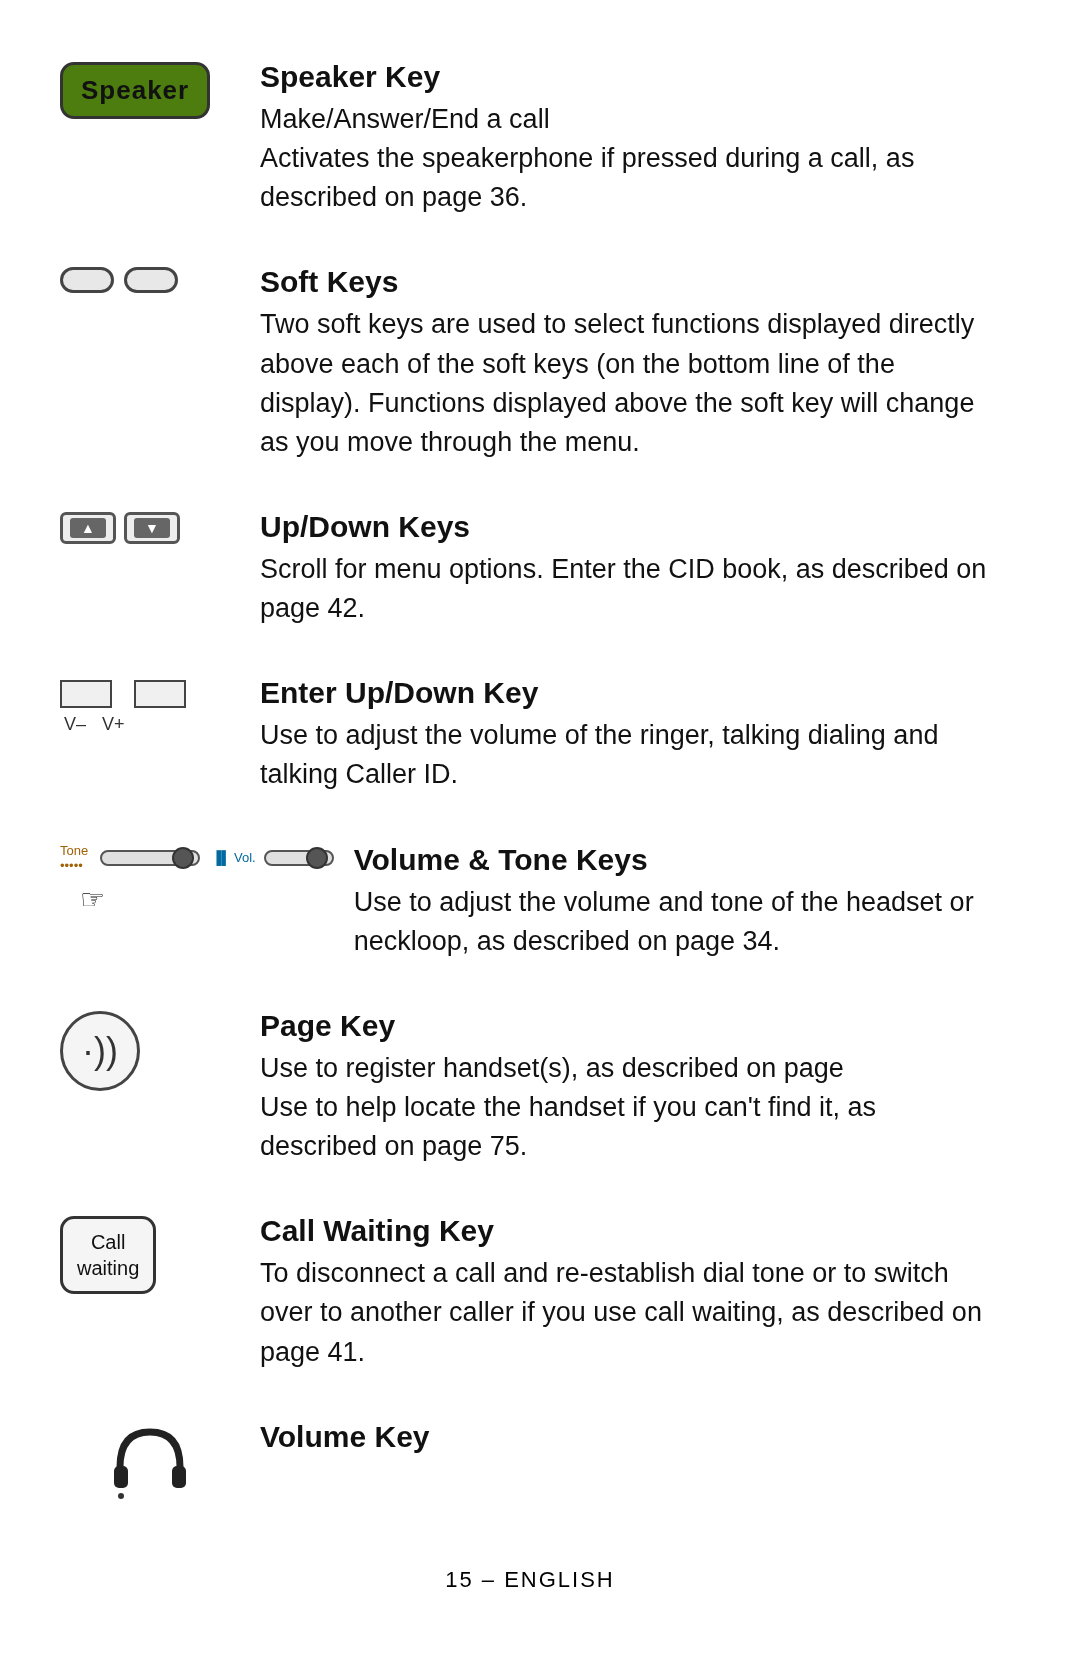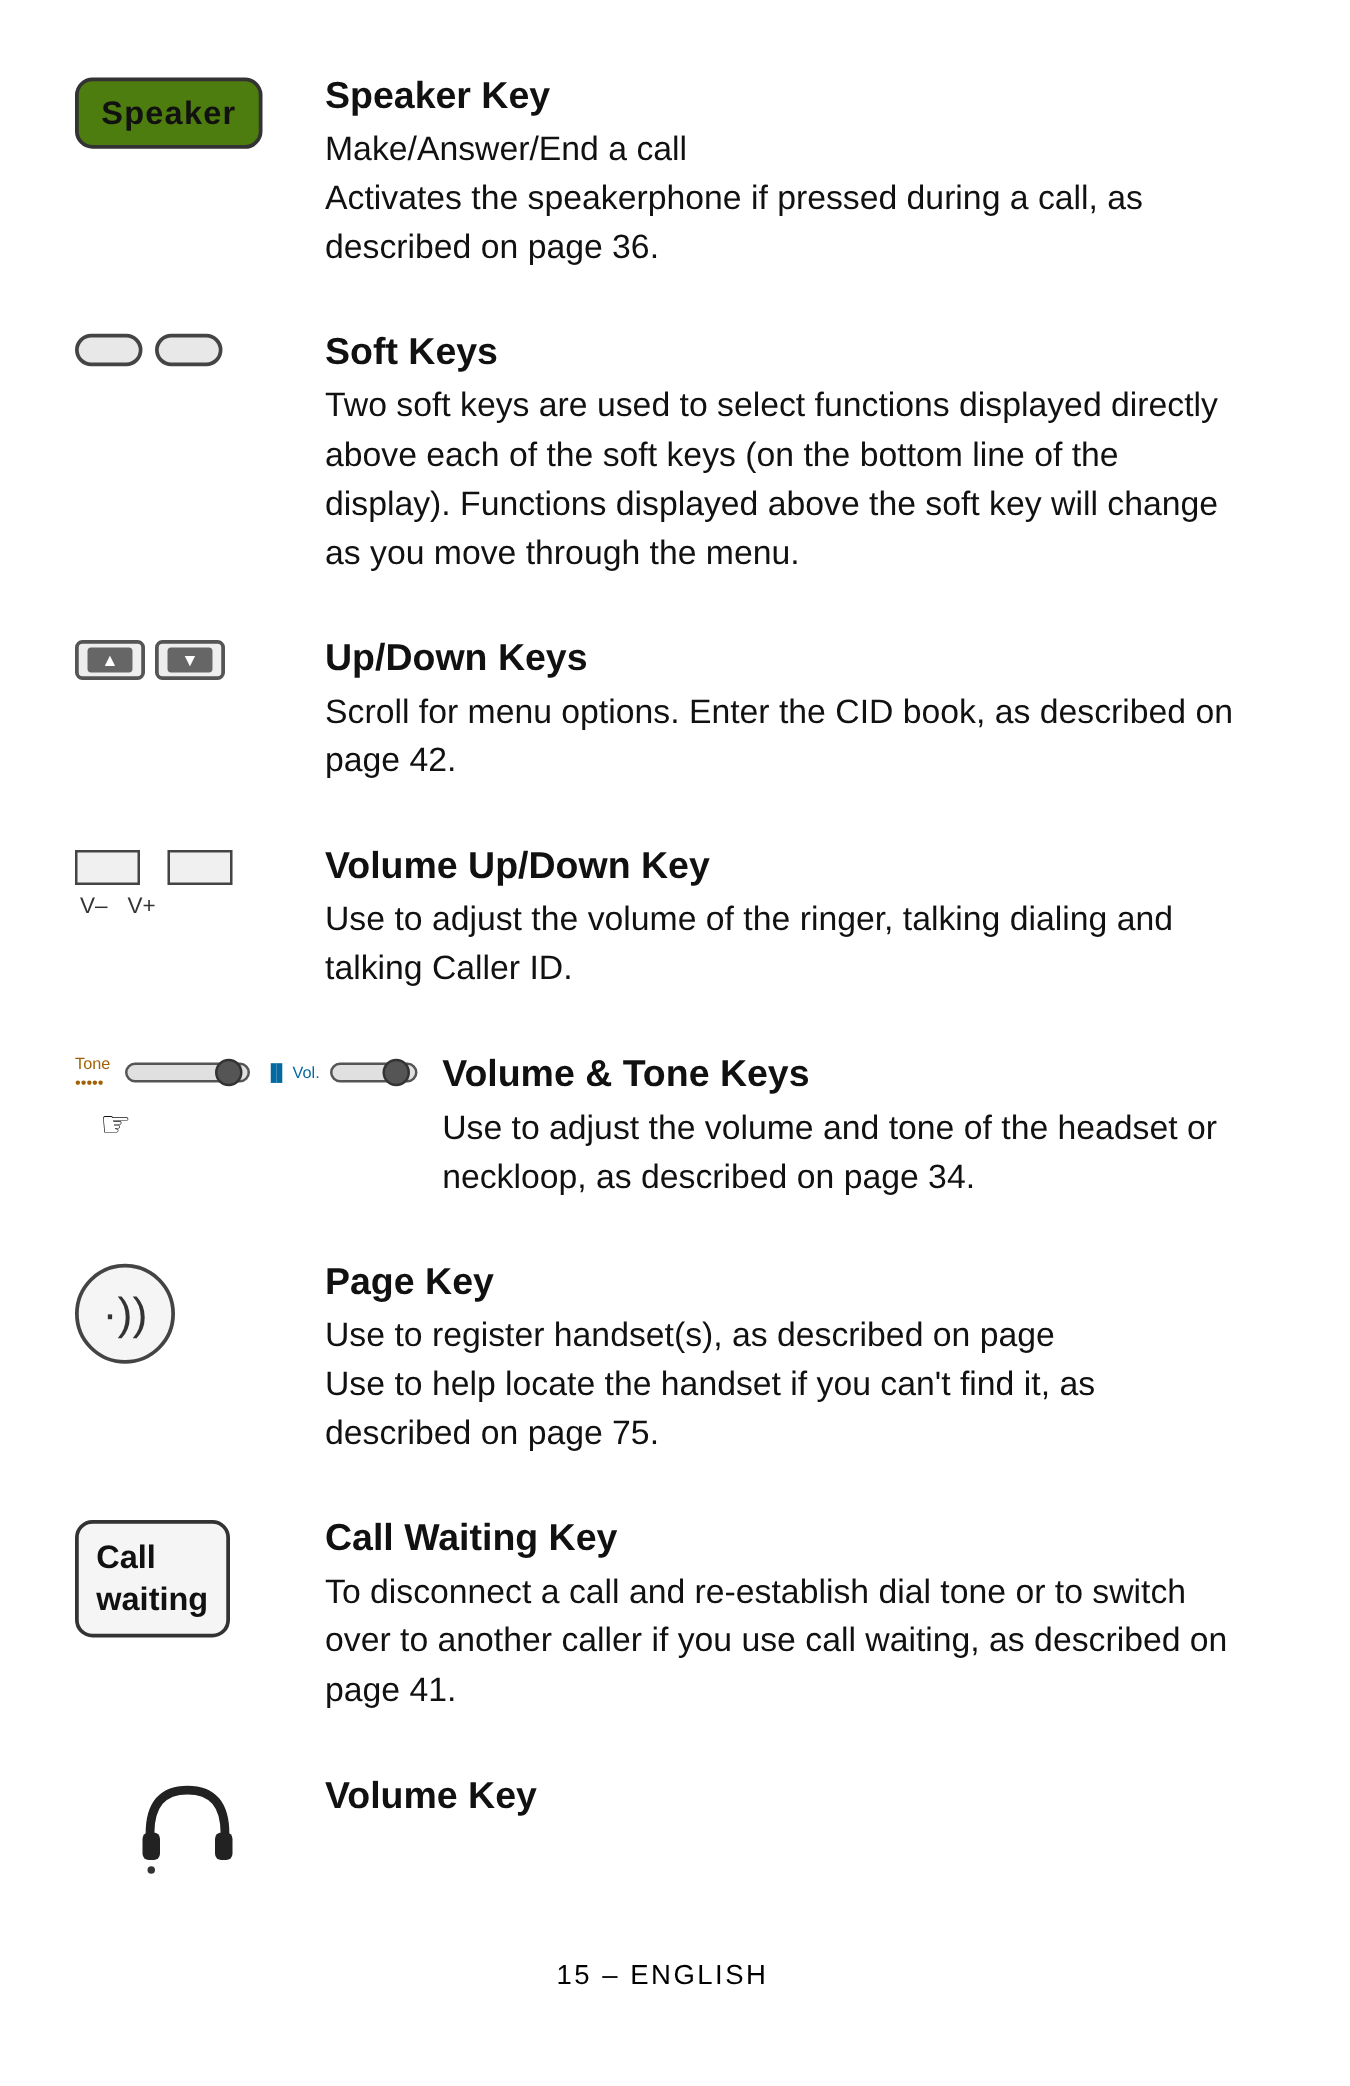--- a/index.html
+++ b/index.html
@@ -153,26 +153,26 @@
     .sound-waves {
       font-size: 36px;
       color: #333;
     }
 
     
     .call-waiting-btn {
       border: 3px solid #333;
       border-radius: 14px;
       padding: 10px 14px;
-      font-size: 26px;
-      font-weight: bold;
+      font-size: 20px;
+      font-weight: normal;
       font-family: Arial, sans-serif;
       background: #f5f5f5;
       display: inline-block;
-      text-align: left;
+      text-align: center;
       line-height: 1.3;
     }
 
     
     .footer {
       text-align: center;
       margin-top: 40px;
       font-size: 22px;
       color: #000000;
       letter-spacing: 2px;
@@ -252,21 +252,21 @@
         <div class="vol-key"></div>
         <div class="vol-key"></div>
       </div>
       <div class="vol-labels">
         <span>V–</span>
         <span>V+</span>
       </div>
     </div>
   </div>
   <div class="text-col">
-    <div class="key-title">Volume Up/Down Key</div>
+    <div class="key-title">Enter Up/Down Key</div>
     <div class="key-desc">Use to adjust the volume of the ringer, talking dialing and talking Caller ID.</div>
   </div>
 </div>
 
 <div class="key-section">
   <div class="icon-col" style="flex-direction:column; align-items:flex-start; padding-top:0;">
     <div class="tone-slider-wrap">
       <div class="slider-row">
         <div style="font-size:13px; color:#a16207; width:32px;">Tone •••••</div>
         <div class="slider-track">

